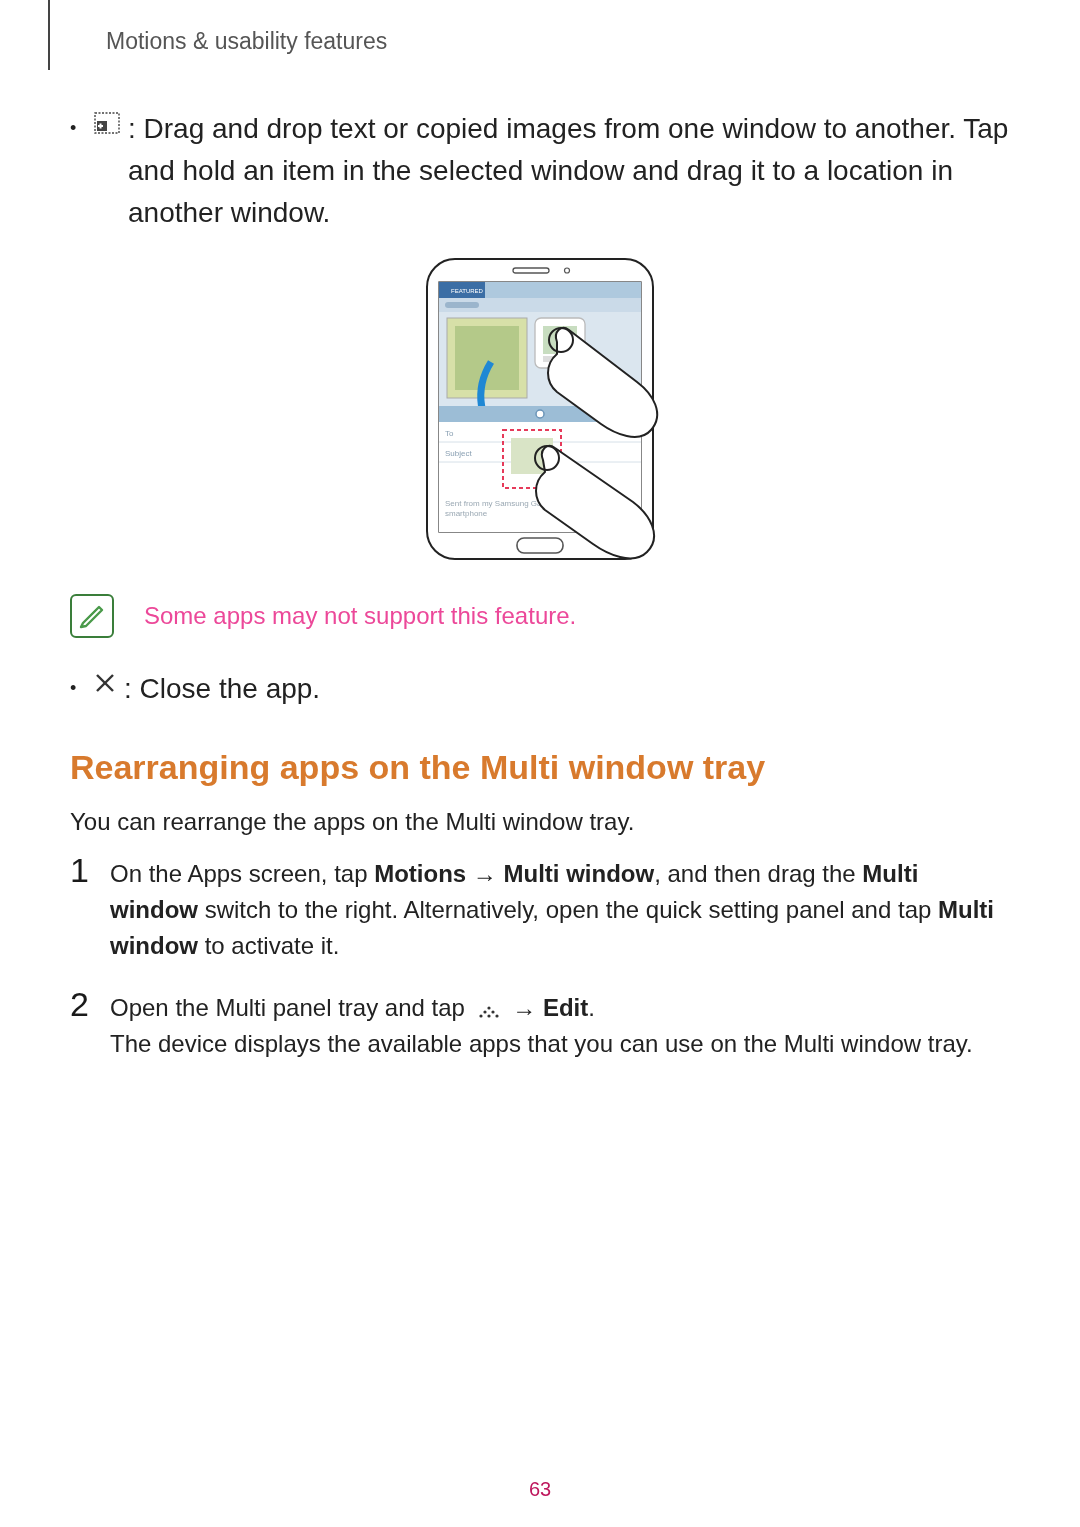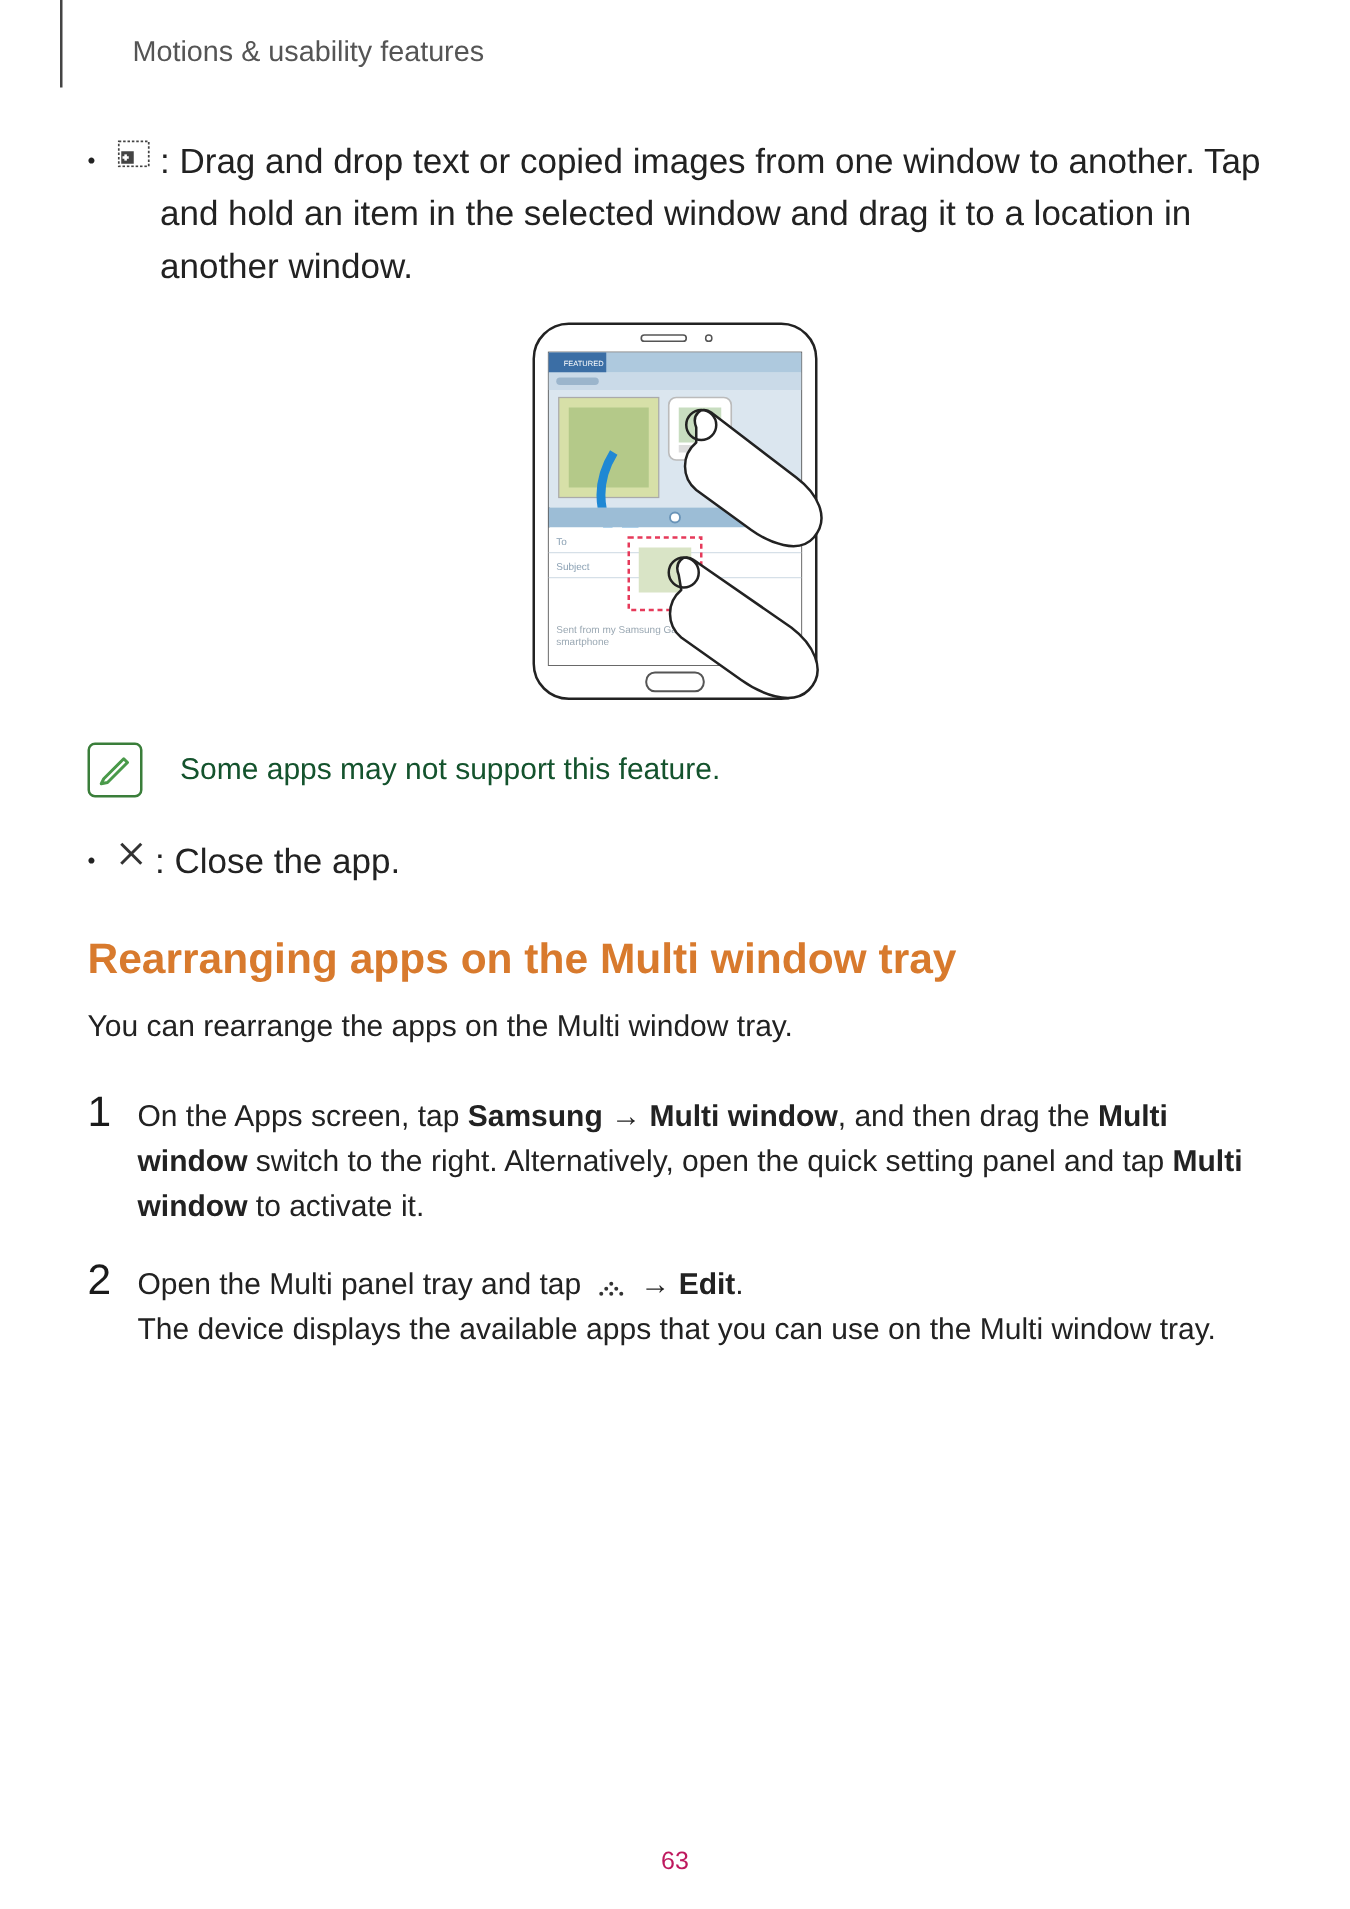--- a/index.html
+++ b/index.html
@@ -73,35 +73,35 @@
     border: 2px solid #3a7e3a;
     border-radius: 6px;
     display: flex;
     align-items: center;
     justify-content: center;
     margin-right: 30px;
     flex-shrink: 0;
   }
   .note-text {
     font-size: 24px;
-    color: #14532d;
+    color: #ec4899;
   }
   .h2 {
     font-family: -apple-system, "Segoe UI", Arial, sans-serif;
     color: #d87a2d;
     font-weight: 600;
     font-size: 34px;
     margin-top: 38px;
     margin-bottom: 18px;
   }
   .body-para {
     font-size: 24px;
     line-height: 1.45;
     color: #222;
-    margin-bottom: 36px;
+    margin-bottom: 16px;
   }
   .step-row {
     display: flex;
     align-items: flex-start;
     margin-bottom: 26px;
   }
   .step-num {
     font-size: 34px;
     font-weight: 400;
     width: 40px;
@@ -232,21 +232,21 @@
     <div class="bullet-text"> : Close the app.</div>
   </div>
 
   <div class="h2">Rearranging apps on the Multi window tray</div>
 
   <div class="body-para">You can rearrange the apps on the Multi window tray.</div>
 
   <div class="step-row">
     <div class="step-num">1</div>
     <div class="step-text">
-      <span>On the Apps screen, tap </span><span class="b">Samsung</span><span> → </span><span class="b">Multi window</span><span>, and then drag the </span><span class="b">Multi window</span><span> switch to the right. Alternatively, open the quick setting panel and tap </span><span class="b">Multi window</span><span> to activate it.</span>
+      <span>On the Apps screen, tap </span><span class="b">Motions</span><span> → </span><span class="b">Multi window</span><span>, and then drag the </span><span class="b">Multi window</span><span> switch to the right. Alternatively, open the quick setting panel and tap </span><span class="b">Multi window</span><span> to activate it.</span>
     </div>
   </div>
 
   <div class="step-row" style="margin-bottom:0;">
     <div class="step-num">2</div>
     <div class="step-text">
       <span>Open the Multi panel tray and tap </span><svg class="inline-icon-svg" width="28" height="18" viewBox="0 0 28 18">
         <circle cx="6" cy="14" r="1.6" fill="#333"></circle>
         <circle cx="10" cy="10" r="1.6" fill="#333"></circle>
         <circle cx="14" cy="6" r="1.6" fill="#333"></circle>

